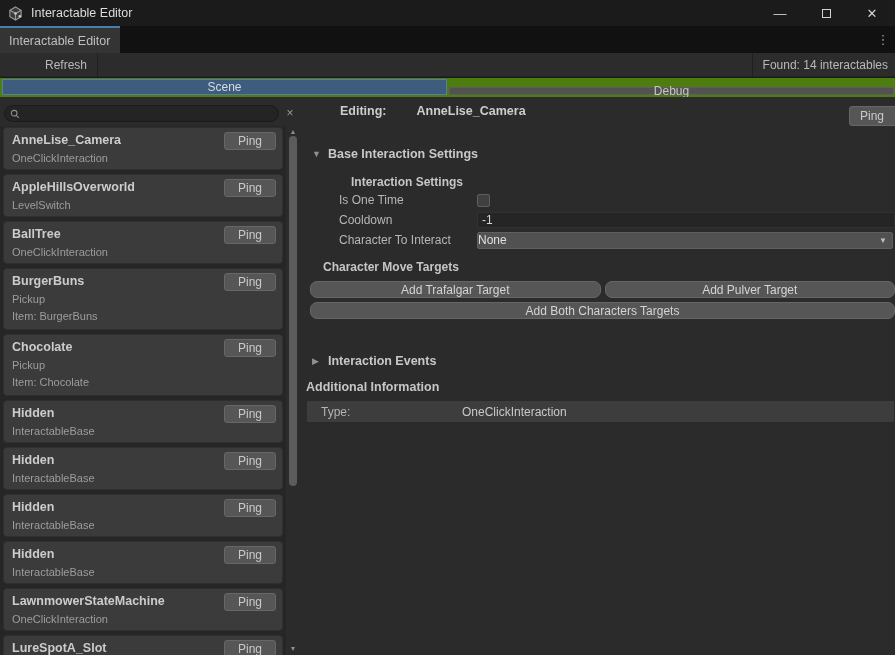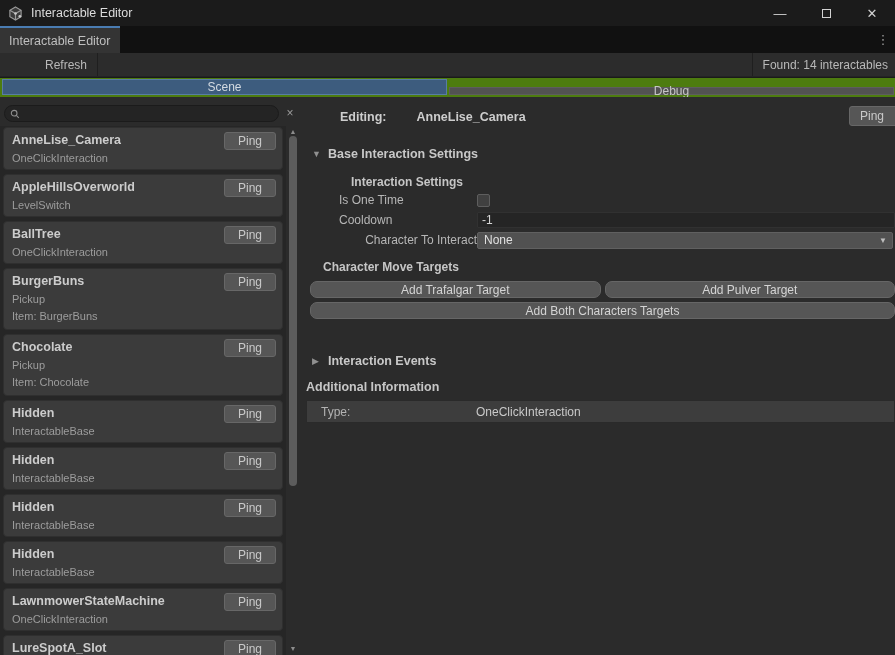--- a/index.html
+++ b/index.html
@@ -79,63 +79,63 @@
     display: flex; align-items: center; justify-content: center; color: #8c8c8c;
     font-size: 7px; }
   .scroll-arrow.up { top: 0; }
   .scroll-arrow.down { bottom: 2px; }
   .scroll-thumb { position: absolute; left: 3px; top: 10px; width: 8px; height: 350px;
     background: #5c5c5c; border-radius: 4px; }
 
   
   .right-panel { position: absolute; top: 97px; left: 300px; right: 0; bottom: 0;
     background: #2b2b2b; overflow: hidden; }
-  .editing-row { position: absolute; top: 10px; left: 8px; height: 20px;
+  .editing-row { position: absolute; top: 4px; left: 8px; height: 20px;
     display: flex; align-items: center; padding-left: 32px; }
   .editing-label { font-weight: bold; font-size: 12.5px; color: #cdcdcd; }
   .editing-value { font-weight: bold; font-size: 12.5px; color: #cdcdcd; margin-left: 30px; }
   .inspector-ping { position: absolute; top: 9px; right: -12px; width: 58px; height: 20px;
     background: #565656; border: 1px solid #676767; border-radius: 3px;
     color: #c9c9c9; font-size: 12px; font-family: inherit;
     display: flex; align-items: center; justify-content: flex-start; padding-left: 10px; }
   .foldout { position: absolute; display: flex; align-items: center; gap: 6px; }
   .foldout .tri { color: #909090; font-size: 9px; width: 10px; }
   .foldout .fo-label { font-weight: bold; font-size: 12.5px; color: #c8c8c8; }
   .fo-base { top: 50px; left: 12px; }
   .fo-events { top: 257px; left: 12px; }
   .sec-h { position: absolute; font-weight: bold; font-size: 12px; color: #c6c6c6; }
   .h-interaction { top: 78px; left: 23px; margin-left: 28px; }
   .h-movetargets { top: 163px; left: 23px; }
   .h-additional { top: 283px; left: 6px; font-size: 12.5px; }
   .prop-row { position: absolute; left: 23px; right: 0; height: 20px;
     display: flex; align-items: center; margin-left: 16px; }
   .row-isonetime { top: 93px; }
   .row-cooldown  { top: 113px; }
-  .row-character { top: 133px; text-align: right; }
+  .row-character { top: 133px; }
   .prop-label { width: 138px; flex: 0 0 auto; font-size: 12px; color: #b6b6b6; }
   .checkbox { width: 13px; height: 13px; background: #404040; border: 1px solid #5e5e5e;
     border-radius: 2px; }
   .text-field { flex: 1; height: 16px; background: #252525; border: 1px solid #313131;
     color: #d6d6d6; font-size: 12px; font-family: inherit; padding: 0 0 0 4px;
     outline: none; border-radius: 1px; }
   .dropdown { flex: 1; height: 17px; margin-right: 2px; background: #515151;
     border: 1px solid #606060; border-radius: 2px; display: flex; align-items: center;
-    position: relative; padding-left: 6px; color: #e0e0e0; }
+    position: relative; color: #e0e0e0; }
   .dropdown .dd-arrow { position: absolute; right: 5px; color: #bdbdbd; font-size: 8px; }
   .btn-row { position: absolute; top: 184px; left: 10px; right: 0; height: 17px;
     display: flex; gap: 4px; }
   .u-btn { flex: 1; background: #565656; border: 1px solid #666666; border-radius: 7px;
     color: #d4d4d4; font-size: 12px; font-family: inherit;
     display: flex; align-items: center; justify-content: center; height: 17px; }
   .btn-both { position: absolute; top: 205px; left: 10px; right: 0; height: 17px; }
   .targets-summary { position: absolute; top: 226px; left: 12px; font-size: 12px;
     color: #ababab; }
   .type-row { position: absolute; top: 303px; left: 6px; right: 0; height: 23px;
     background: #3d3d3d; border: 1px solid #2a2a2a; display: flex; align-items: center; }
-  .type-label { padding-left: 14px; width: 169px; flex: 0 0 auto; color: #b3b3b3; }
+  .type-label { padding-left: 14px; width: 155px; flex: 0 0 auto; color: #b3b3b3; }
   .type-value { color: #c9c9c9; }
 </style>
 </head>
 <body>
 
 <div class="titlebar">
   <svg class="app-icon" viewBox="0 0 16 16">
     <path d="M8 1 L14 4.5 L14 11.5 L8 15 L2 11.5 L2 4.5 Z" fill="#3a3a3a" stroke="#9a9a9a" stroke-width="1.2"></path>
     <path d="M2 4.5 L8 8 L14 4.5 M8 8 L8 15" fill="none" stroke="#9a9a9a" stroke-width="1.2"></path>
     <circle cx="8" cy="8" r="1.4" fill="#c9c9c9"></circle>

